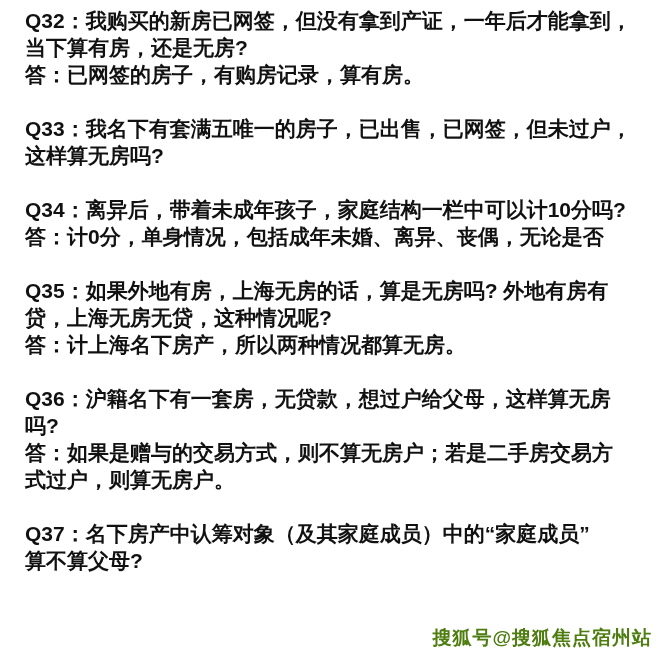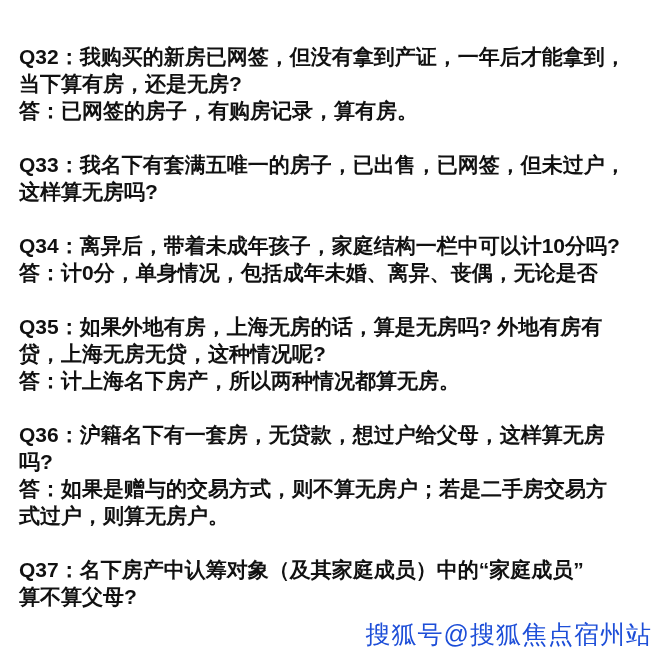--- a/index.html
+++ b/index.html
@@ -8,41 +8,40 @@
   }
   body {
     width: 660px;
     height: 657px;
     background: #ffffff;
     overflow: hidden;
     position: relative;
     font-family: "Liberation Sans", sans-serif;
   }
   .doc {
-    padding: 7px 4px 0 19px;
+    padding: 7px 4px 0 25px;
     font-weight: bold;
     font-size: 21px;
     line-height: 27px;
     color: #111111;
-    margin-top: 36px;
   }
   .qa-block {
     margin: 0 0 27px 0;
   }
   .line {
     white-space: nowrap;
   }
   .watermark {
     position: absolute;
     right: 8px;
     bottom: 6px;
-    font-size: 25px;
-    font-weight: normal;
+    font-size: 19px;
+    font-weight: bold;
     letter-spacing: 1px;
-    color: #1d4ed8;
+    color: #4d7c0f;
     text-shadow: 1px 1px 0 #ffffff, -1px -1px 0 rgba(255,255,255,0.75), 2px 2px 1px rgba(255,255,255,0.6);
   }
 </style>
 </head>
 <body>
 
 <div class="doc">
 
   <section class="qa-block">
     <div class="line">Q32：我购买的新房已网签，但没有拿到产证，一年后才能拿到，</div>

